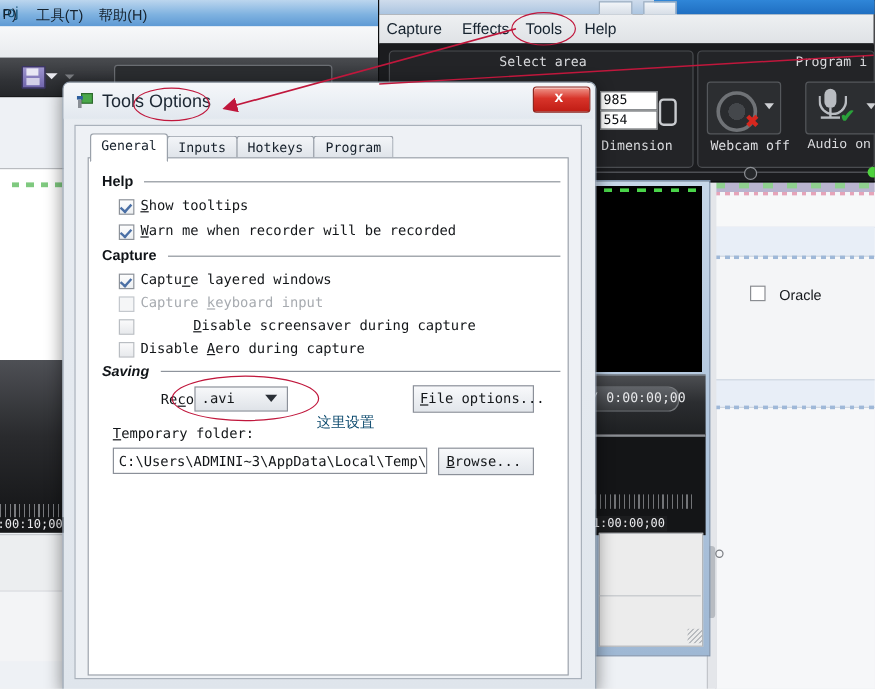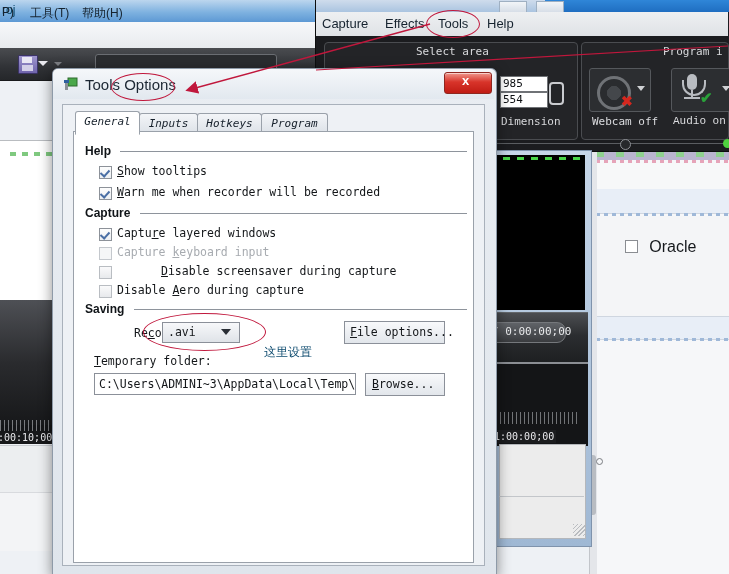--- a/index.html
+++ b/index.html
@@ -58,21 +58,21 @@
      background:repeating-linear-gradient(to right,#8fd08f 0 8px,transparent 8px 20px);}
   #rb2{top:160px;height:3px;background:repeating-linear-gradient(to right,#e6a4b9 0 4px,transparent 4px 8px);}
   #rb3{top:163px;height:26px;background:#f7f8f9;border-bottom:1px solid #cfd6e0;}
   #rb4{top:189px;height:24px;background:#e8eef7;border-bottom:1px solid #cfd6e0;}
   #rb5{top:213px;height:3px;background:repeating-linear-gradient(to right,#9fb8d8 0 4px,transparent 4px 8px);}
   #rb6{top:216px;height:100px;background:#f4f5f7;}
   #rb7{top:316px;height:22px;background:#e8eef7;border-top:1px solid #cfd6e0;border-bottom:1px solid #cfd6e0;}
   #rb8{top:338px;height:3px;background:repeating-linear-gradient(to right,#9fb8d8 0 4px,transparent 4px 8px);}
   #oracle-row{left:625px;top:238px;}
   #oracle-box{width:11px;height:11px;border:1px solid #8a8d92;background:#fff;display:inline-block;vertical-align:-1px;}
-  #oracle-label{margin-left:8px;font-size:16px;color:#15181c;}
+  #oracle-label{margin-left:8px;font-size:12px;color:#15181c;}
   #host-scroll{left:589px;top:150px;width:7px;height:424px;background:#e4e6ea;border-left:1px solid #c2c5ca;}
   #host-scroll-thumb{left:589px;top:455px;width:7px;height:60px;background:#b8bcc2;border-radius:3px;}
 
   
   #rec-win{left:315px;top:0;width:414px;height:150px;
      background:#1c1d20;border:1px solid #0c0d0e;}
   #rec-win-top{left:316px;top:0;width:412px;height:12px;
      background:linear-gradient(to bottom,#cfdcec,#aac4e0);}
   #rec-win-top-blue{left:545px;top:0;width:184px;height:12px;
      background:linear-gradient(to bottom,#2f86d8,#1f6ec1);}
@@ -141,21 +141,21 @@
      border:1px solid #8e2720;box-shadow:inset 0 1px 0 rgba(255,255,255,.55);}
   #dlg-close-x{left:462px;top:73px;color:#fff;font-size:13px;font-weight:bold;}
   #dlg-inner{left:62px;top:104px;width:421px;height:460px;
      background:#eef1f5;border:1px solid #a9b1bb;}
 
   
   .tab{position:absolute;top:113px;height:19px;
      border:1px solid #9aa1aa;border-bottom:none;border-radius:3px 3px 0 0;
      background:linear-gradient(to bottom,#f3f5f8,#dde2e8);
      font-family:"DejaVu Sans Mono",monospace;font-size:11px;color:#16202b;
-     line-height:19px;text-align:center;font-style:italic;}
+     line-height:19px;text-align:center;}
   .tab.active{top:111px;height:22px;background:#ffffff;border-bottom:1px solid #fff;z-index:3;}
   #tabpage{left:73px;top:131px;width:399px;height:430px;
      background:#ffffff;border:1px solid #9aa1aa;}
 
   .section-label{position:absolute;font-weight:bold;font-size:12px;color:#101418;}
   .section-rule{position:absolute;height:1px;background:#8e949c;}
   .chk{position:absolute;width:11px;height:11px;border:1px solid #8d9299;
      background:linear-gradient(to bottom,#fdfdfd,#eceff2);}
   .chk.on:after{content:"";position:absolute;left:2px;top:1px;width:4px;height:7px;
      border:solid #4a6fa5;border-width:0 2px 2px 0;transform:rotate(42deg);}
@@ -324,21 +324,21 @@
 
 <div class="abs chk dis" style="left:99px;top:247px;"></div>
 <div class="abs opt-label dis" style="left:117px;top:245px;"><span>Capture <span class="ul">k</span>eyboard input</span></div>
 
 <div class="abs chk gray" style="left:99px;top:266px;"></div>
 <div class="abs opt-label" style="left:117px;top:264px;padding-left:44px;"><span><span class="ul">D</span>isable screensaver during capture</span></div>
 
 <div class="abs chk gray" style="left:99px;top:285px;"></div>
 <div class="abs opt-label" style="left:117px;top:283px;"><span>Disable <span class="ul">A</span>ero during capture</span></div>
 
-<div class="abs section-label" style="left:85px;top:302px;">Saving</div>
+<div class="abs section-label" style="left:85px;top:302px;font-style:italic;">Saving</div>
 <div class="abs section-rule" style="left:134px;top:309px;width:333px;"></div>
 
 <div class="abs opt-label" style="left:94px;top:326px;margin-left:40px;">Re<span class="ul">c</span>ord to:</div>
 <div class="abs" id="combo"></div>
 <div class="abs" id="combo-text">.avi</div>
 <div class="abs" id="combo-caret"></div>
 
 <div class="abs" id="fileopts"></div>
 <div class="abs" id="fileopts-text"><span class="ul">F</span>ile options...</div>
 

